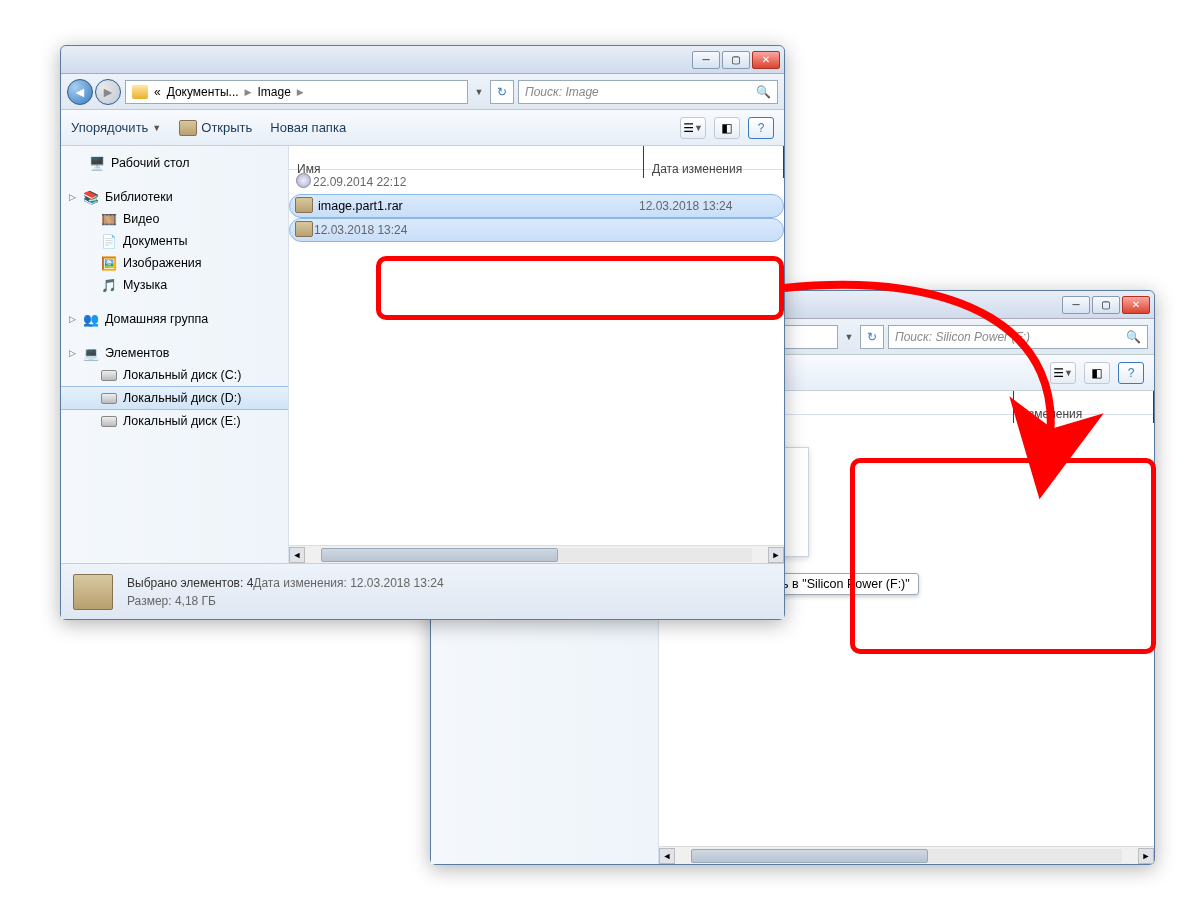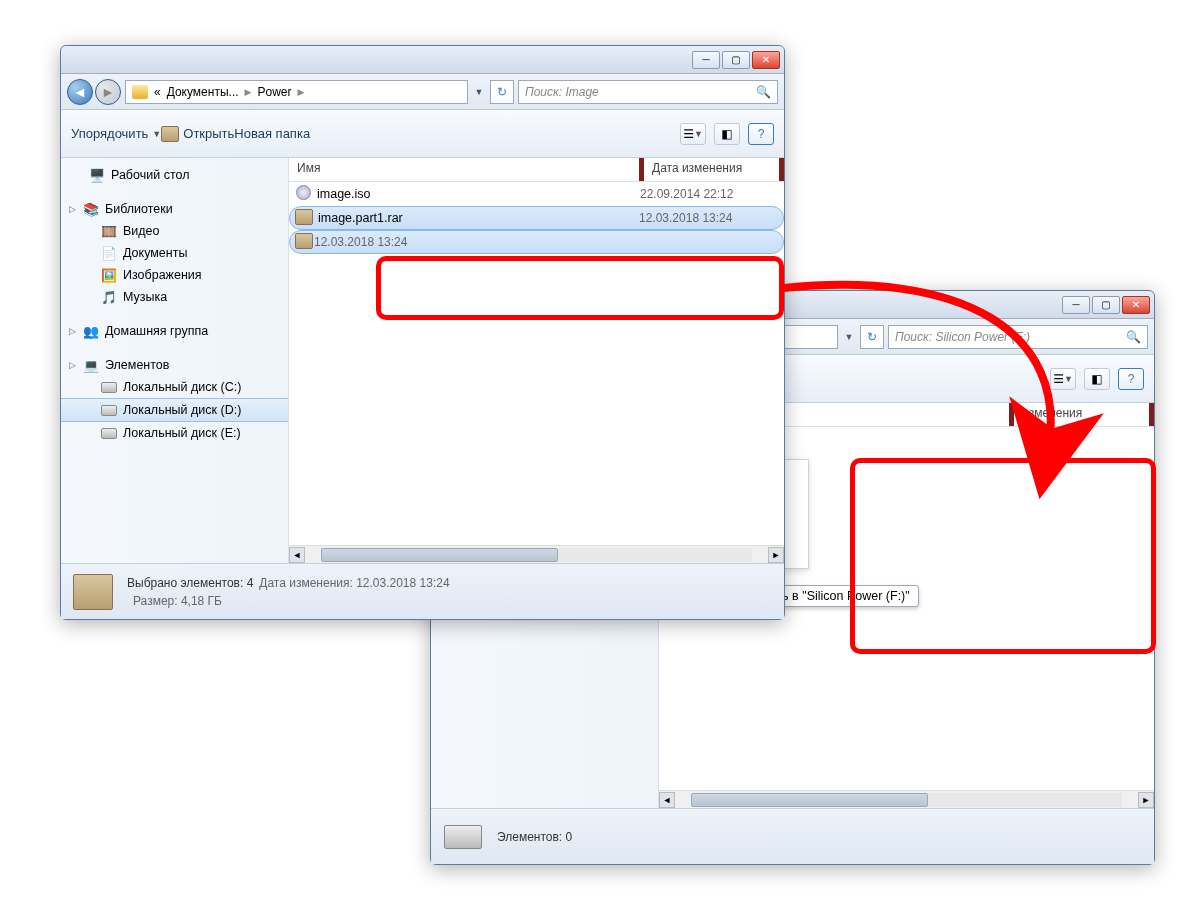--- a/index.html
+++ b/index.html
@@ -65,24 +65,24 @@
 .bc-sep { color:#888; font-size:9px; }
 .bc-drop { width:14px; text-align:center; color:#555; font-size:9px; cursor:pointer; }
 .refresh-btn { width:24px;height:24px;border:1px solid #9ab;background:#fff;display:flex;align-items:center;justify-content:center;font-size:12px;color:#3a7ac0;cursor:pointer; }
 .searchbox {
   width: 260px; height:24px; background:#fff; border:1px solid #9ab;
   display:flex; align-items:center; padding:0 6px; font-size:12px; color:#888; font-style:italic;
 }
 .search-icon { margin-left:auto; color:#3a7ac0; font-style:normal; }
 
 .toolbar {
-  height: 48px;
+  height: 36px;
   background: linear-gradient(to bottom,#f8fbff,#e7eef7);
   border-bottom:1px solid #c4d0de;
-  display:flex; align-items:center; padding:8px 10px; font-size:13px;
+  display:flex; align-items:center; padding:8px 10px; gap:18px; font-size:13px;
 }
 .tb-item { display:flex; align-items:center; gap:4px; cursor:pointer; color:#1a3a5a; }
 .tb-drop { font-size:9px; color:#555; }
 .tb-right { margin-left:auto; display:flex; gap:8px; }
 .tb-iconbtn { width:26px;height:22px;border:1px solid #c0cad6;background:linear-gradient(#fff,#e8eef6);border-radius:3px;display:flex;align-items:center;justify-content:center;font-size:12px;cursor:pointer; }
 
 .body { flex:1; display:flex; background:#fff; overflow:hidden; }
 
 .sidebar {
   width: 228px; border-right:1px solid #d8e0ea;
@@ -91,21 +91,21 @@
 }
 .side-group { margin-bottom:12px; }
 .side-head { padding:3px 10px 3px 22px; display:flex; align-items:center; gap:6px; cursor:pointer; }
 .side-head .tri { position:absolute; margin-left:-14px; font-size:9px; color:#666; }
 .side-item { padding:3px 10px 3px 40px; display:flex; align-items:center; gap:6px; cursor:pointer; }
 .side-item.sel { background:linear-gradient(to bottom,#e6f0fb,#d0e4f7); border:1px solid #9cc0e6; border-left:none; border-right:none; }
 .ico { width:16px; height:16px; display:inline-flex; align-items:center; justify-content:center; font-size:13px; }
 
 .filepane { flex:1; display:flex; flex-direction:column; }
 .col-headers { height:24px; border-bottom:1px solid #d8e0ea; display:flex; font-size:12px; color:#444; }
-.col-headers div { padding:3px 8px; border-right:5px solid #7f1d1d; }
+.col-headers div { padding:16px 8px; border-right:1px solid #7f1d1d; }
 .col-name { flex:1; }
 .col-date { width:140px; }
 
 .file-list { flex:1; position:relative; }
 .file-row { height:24px; display:flex; align-items:center; font-size:12.5px; padding:0 4px; cursor:pointer; }
 .file-row .fico { width:20px; text-align:center; }
 .file-row .fname { flex:1; padding-left:4px; }
 .file-row .fdate { width:140px; color:#666; font-size:12px; }
 .file-row.selected { background:linear-gradient(to bottom,#dceafc,#c8def8); border:1px solid #8ab8e6; border-radius:12px; }
 
@@ -113,21 +113,21 @@
 .hscroll-track { flex:1; height:14px; background:#e8e8e8; margin:0 16px; position:relative; }
 .hscroll-thumb { position:absolute; left:0; width:55%; height:100%; background:linear-gradient(#d0d8e2,#b8c4d2); border:1px solid #9ab; border-radius:2px; }
 .hscroll-btn { width:16px; height:16px; background:#e0e4ea; border:1px solid #bbb; font-size:9px; text-align:center; line-height:14px; }
 
 .statusbar {
   height: 56px; background:linear-gradient(to bottom,#eef3fa,#dfe7f2);
   border-top:1px solid #c4d0de; display:flex; align-items:center; padding:6px 10px; gap:12px;
 }
 .status-icon { width:44px; height:40px; display:flex; align-items:center; justify-content:center; }
 .status-text { font-size:12px; color:#333; line-height:1.5; }
-.status-text .sub { color:#666; margin-left:6px; }
+.status-text .sub { color:#666; margin-left:0; }
 
 
 .highlight {
   position:absolute; border:5px solid #ff0000; border-radius:10px; z-index:10; pointer-events:none;
 }
 .hl1 { left: 376px; top: 256px; width: 408px; height: 64px; }
 .hl2 { left: 850px; top: 458px; width: 306px; height: 196px; }
 
 .arrow-svg { position:absolute; left:0; top:0; width:1200px; height:924px; z-index:9; pointer-events:none; }
 
@@ -239,47 +239,39 @@
       </div>
       <div class="hscroll">
         <div class="hscroll-btn">◄</div>
           <div class="hscroll-track">
             <div class="hscroll-thumb"></div>
           </div>
           <div class="hscroll-btn">►</div>
       </div>
     </div>
   </div>
-  <div class="statusbar">
-    <div class="status-icon">
-        <span class="drive-icon" style="width:38px;height:24px;"></span>
-      </div>
-    <div class="status-text">
-      <div>Элементов: 0</div>
-    </div>
-  </div>
 </div>
 
 <div class="window win1">
   <div class="titlebar">
     <div class="title-btn">─</div>
     <div class="title-btn">▢</div>
     <div class="title-btn close">✕</div>
   </div>
   <div class="addrbar">
     <div class="nav-btns">
       <div class="nav-btn">◄</div>
       <div class="nav-btn disabled">►</div>
     </div>
     <div class="breadcrumb">
       <span class="bc-folder-icon"></span>
       <span>«</span>
       <span>Документы...</span>
       <span class="bc-sep">▶</span>
-      <span>Power</span>
+      <span>Image</span>
       <span class="bc-sep">▶</span>
     </div>
     <div class="bc-drop">▼</div>
     <div class="refresh-btn">↻</div>
     <div class="searchbox">
       <span>Поиск: Image</span>
       <span class="search-icon">🔍</span>
     </div>
   </div>
   <div class="toolbar">
@@ -365,21 +357,20 @@
       </div>
     </div>
     <div class="filepane">
       <div class="col-headers">
         <div class="col-name">Имя</div>
         <div class="col-date">Дата изменения</div>
       </div>
       <div class="file-list" id="file-list-1">
           <div class="file-row">
             <span class="fico"><span class="iso-icon"></span></span>
-            <span class="fname">image.iso</span>
             <span class="fdate">22.09.2014 22:12</span>
           </div>
           <div class="file-row selected">
             <span class="fico"><span class="rar-icon"></span></span>
             <span class="fname">image.part1.rar</span>
             <span class="fdate">12.03.2018 13:24</span>
           </div>
           <div class="file-row selected">
             <span class="fico"><span class="rar-icon"></span></span>
             <span class="fdate">12.03.2018 13:24</span>

